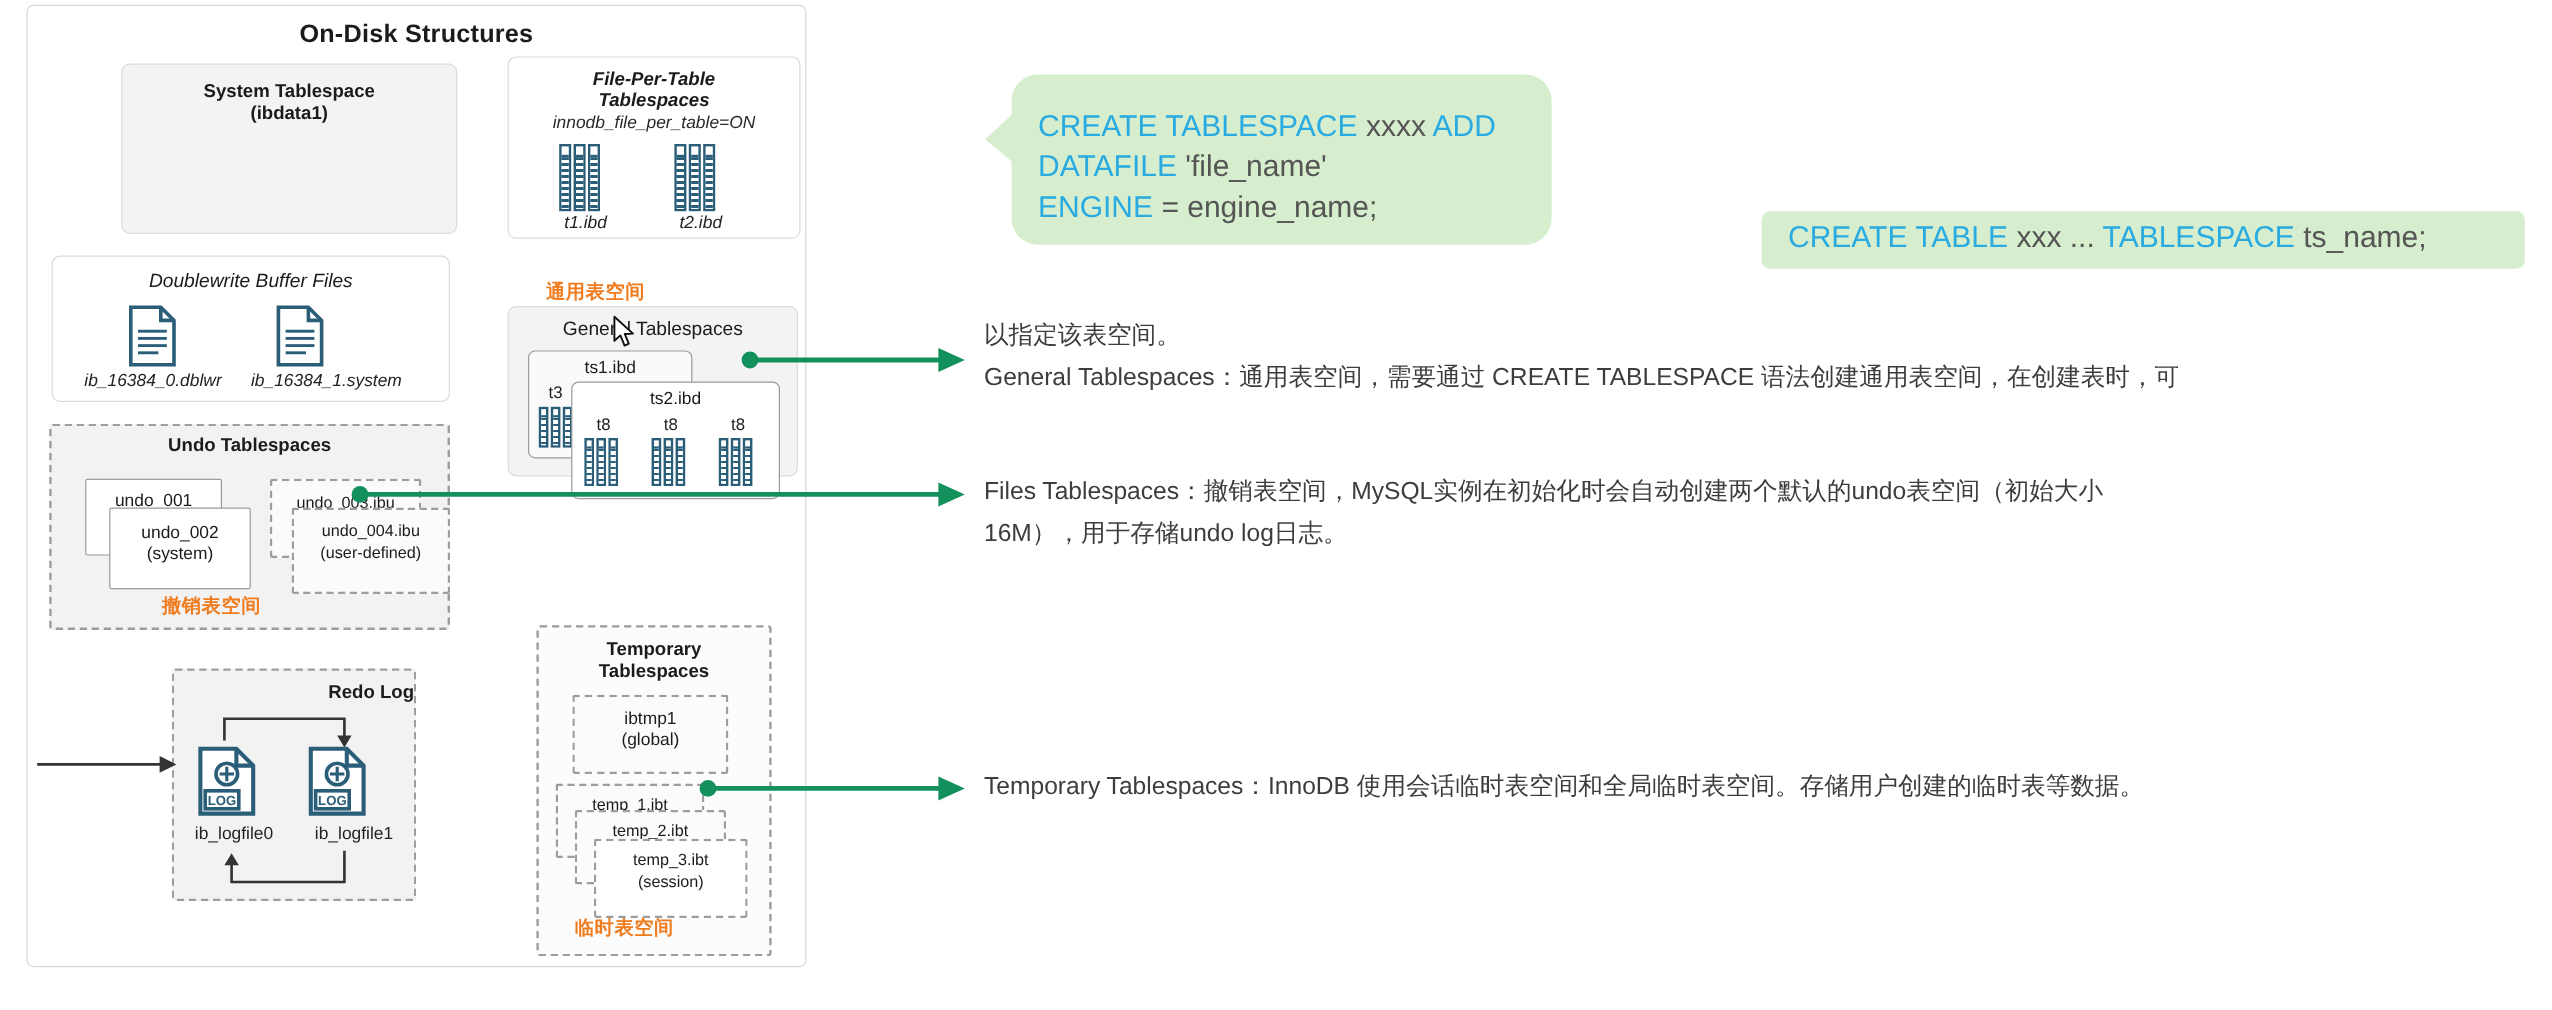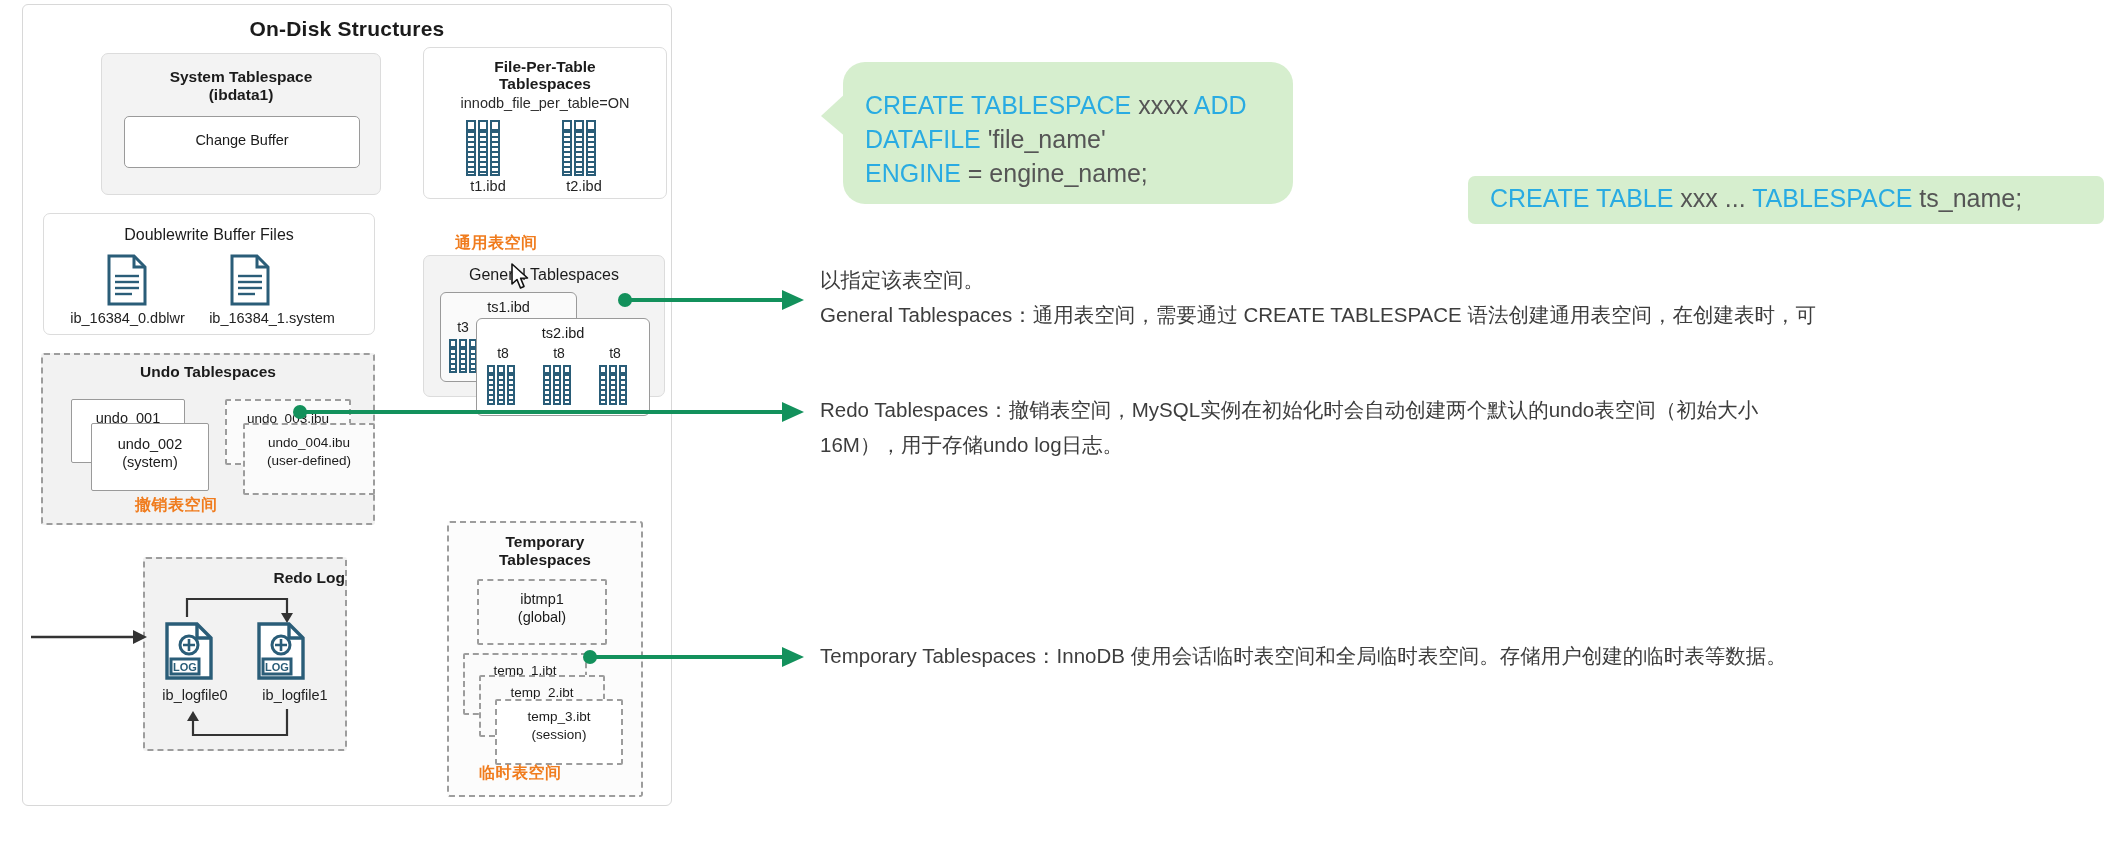--- a/index.html
+++ b/index.html
@@ -6,21 +6,21 @@
   body{width:2127px;height:842px;position:relative;overflow:hidden;
        font-family:"Liberation Sans","DejaVu Sans",sans-serif;color:#222;}
 
   
   #diagram-frame{position:absolute;left:22px;top:4px;width:648px;height:800px;
       border:1px solid #d8d8d8;border-radius:6px;background:#fff;}
   #diagram-title{position:absolute;left:0;top:12px;width:648px;text-align:center;
       font-weight:bold;font-size:21px;color:#1b1b1b;letter-spacing:.2px;}
 
   .panel{position:absolute;background:#f3f3f3;border:1px solid #dcdcdc;border-radius:7px;}
-  .panel-white{background:#fff;}
+  .panel-white{background:#fff;font-style:italic;}
   .panel-dashed{background:#f2f2f2;border:2px dashed #9d9d9d;border-radius:3px;}
   .box-solid{position:absolute;background:#fff;border:1px solid #9a9a9a;border-radius:2px;}
   .box-dashed{position:absolute;background:#fbfbfb;border:2px dashed #9d9d9d;border-radius:2px;}
 
   .ptitle{position:absolute;width:100%;text-align:center;font-weight:bold;
       font-size:15.5px;color:#1b1b1b;line-height:1.18;}
   .psub{position:absolute;width:100%;text-align:center;font-size:14.5px;color:#2a2a2a;}
   .lbl{position:absolute;width:100%;text-align:center;font-size:14.5px;color:#1b1b1b;line-height:1.16;}
   .lbl-sm{font-size:13.5px;}
 
@@ -56,23 +56,20 @@
 </head>
 <body>
 
 <div id="diagram-frame">
 
   <div id="diagram-title">On-Disk Structures</div>
 
   <div class="panel" style="left:78px;top:48px;width:278px;height:140px;">
     <div class="ptitle" style="top:14px;">System Tablespace</div>
     <div class="ptitle" style="top:32px;">(ibdata1)</div>
-    <div class="box-solid" style="left:22px;top:62px;width:234px;height:50px;border-radius:5px;">
-      <div class="lbl" style="top:15px;">Change Buffer</div>
-    </div>
   </div>
 
   <div class="panel panel-white" style="left:400px;top:42px;width:242px;height:150px;">
     <div class="ptitle" style="top:10px;">File-Per-Table</div>
     <div class="ptitle" style="top:27px;">Tablespaces</div>
     <div class="psub" style="top:47px;">innodb_file_per_table=ON</div>
 
     <div class="dbicon" style="left:42px;top:72px;height:56px;">
       <div class="col">
           <div class="hdr"></div>
@@ -350,19 +347,19 @@
     <span class="pl">ts_name;</span>
   </div>
 </div>
 
 <div class="para" style="left:820px;top:262px;width:1270px;">
   <div>以指定该表空间。</div>
   <div>General Tablespaces：通用表空间，需要通过 CREATE  TABLESPACE 语法创建通用表空间，在创建表时，可</div>
 </div>
 
 <div class="para" style="left:820px;top:392px;width:1270px;">
-  <div>Redo Tablespaces：撤销表空间，MySQL实例在初始化时会自动创建两个默认的undo表空间（初始大小</div>
+  <div>Files Tablespaces：撤销表空间，MySQL实例在初始化时会自动创建两个默认的undo表空间（初始大小</div>
   <div>16M），用于存储undo log日志。</div>
 </div>
 
 <div class="para" style="left:820px;top:638px;width:1270px;">
   <div>Temporary Tablespaces：InnoDB 使用会话临时表空间和全局临时表空间。存储用户创建的临时表等数据。</div>
 </div>
 
 </body></html>

